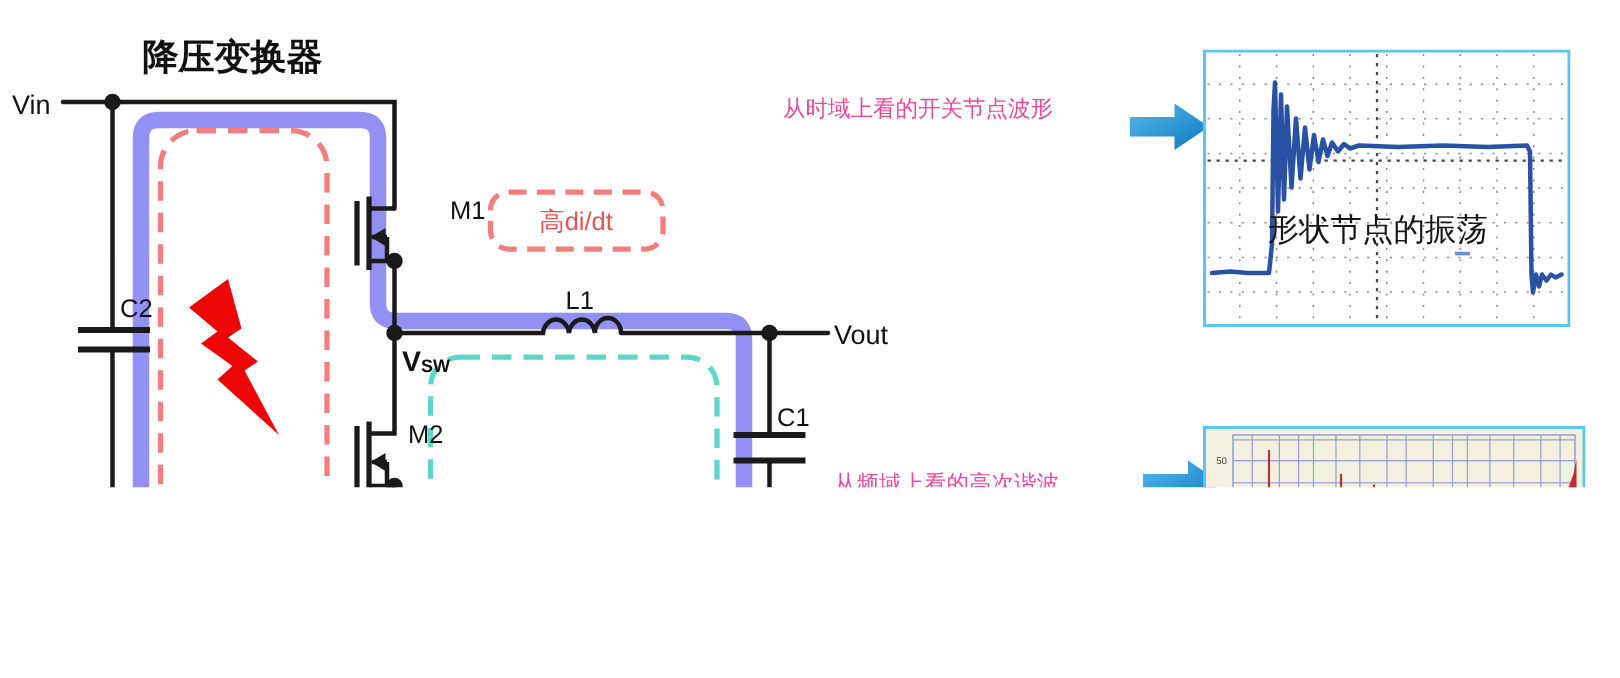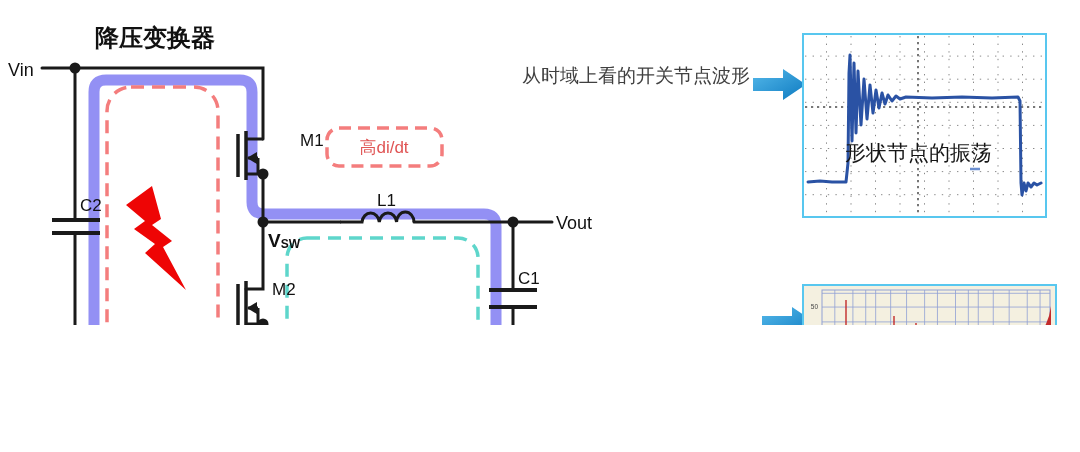--- a/index.html
+++ b/index.html
@@ -1,19 +1,19 @@
 <!DOCTYPE html>
 <html><head>
 <meta charset="utf-8">
 <style>
   html,body{margin:0;padding:0;background:#fff;}
   #stage{position:relative;width:1080px;height:325px;background:#fff;overflow:hidden;
          font-family:"Liberation Sans",sans-serif;}
   .abs{position:absolute;}
-  .cn-label{position:absolute;font-size:19px;color:#404040;white-space:nowrap;}
+  .cn-label{position:absolute;font-size:15px;color:#ec4899;white-space:nowrap;}
   svg text{font-family:"Liberation Sans",sans-serif;}
 </style>
 </head>
 <body>
 
 <div id="stage">
 
   <svg class="abs" style="left:0;top:0" width="620" height="452" viewBox="0 0 620 452">
 
     <path d="M106 80 H240 Q252 80 252 92 V202 Q252 214 264 214 H484 Q496 214 496 226 V369 Q496 381 484 381 H106 Q94 381 94 369 V92 Q94 80 106 80 Z" fill="none" stroke="#7b78f2" stroke-width="11" stroke-opacity="0.82" stroke-linejoin="round"></path>
@@ -89,20 +89,21 @@
   <svg class="abs" style="left:753px;top:68px" width="54" height="33" viewBox="0 0 54 33">
     <defs>
       <linearGradient id="ag1" x1="0" y1="0" x2="1" y2="1">
         <stop offset="0" stop-color="#55b9ea"></stop>
           <stop offset="1" stop-color="#0c79c0"></stop>
       </linearGradient>
     </defs>
     <polygon points="0,10 30,10 30,1 53,16.5 30,32 30,23 0,23" fill="url(#ag1)"></polygon>
   </svg>
 
+  <div class="cn-label" style="left:556px;top:313px">从频域上看的高次谐波</div>
 
   <svg class="abs" style="left:762px;top:306px" width="54" height="33" viewBox="0 0 54 33">
     <defs>
       <linearGradient id="ag2" x1="0" y1="0" x2="1" y2="1">
         <stop offset="0" stop-color="#55b9ea"></stop>
           <stop offset="1" stop-color="#0c79c0"></stop>
       </linearGradient>
     </defs>
     <polygon points="0,10 30,10 30,1 53,16.5 30,32 30,23 0,23" fill="url(#ag2)"></polygon>
   </svg>

